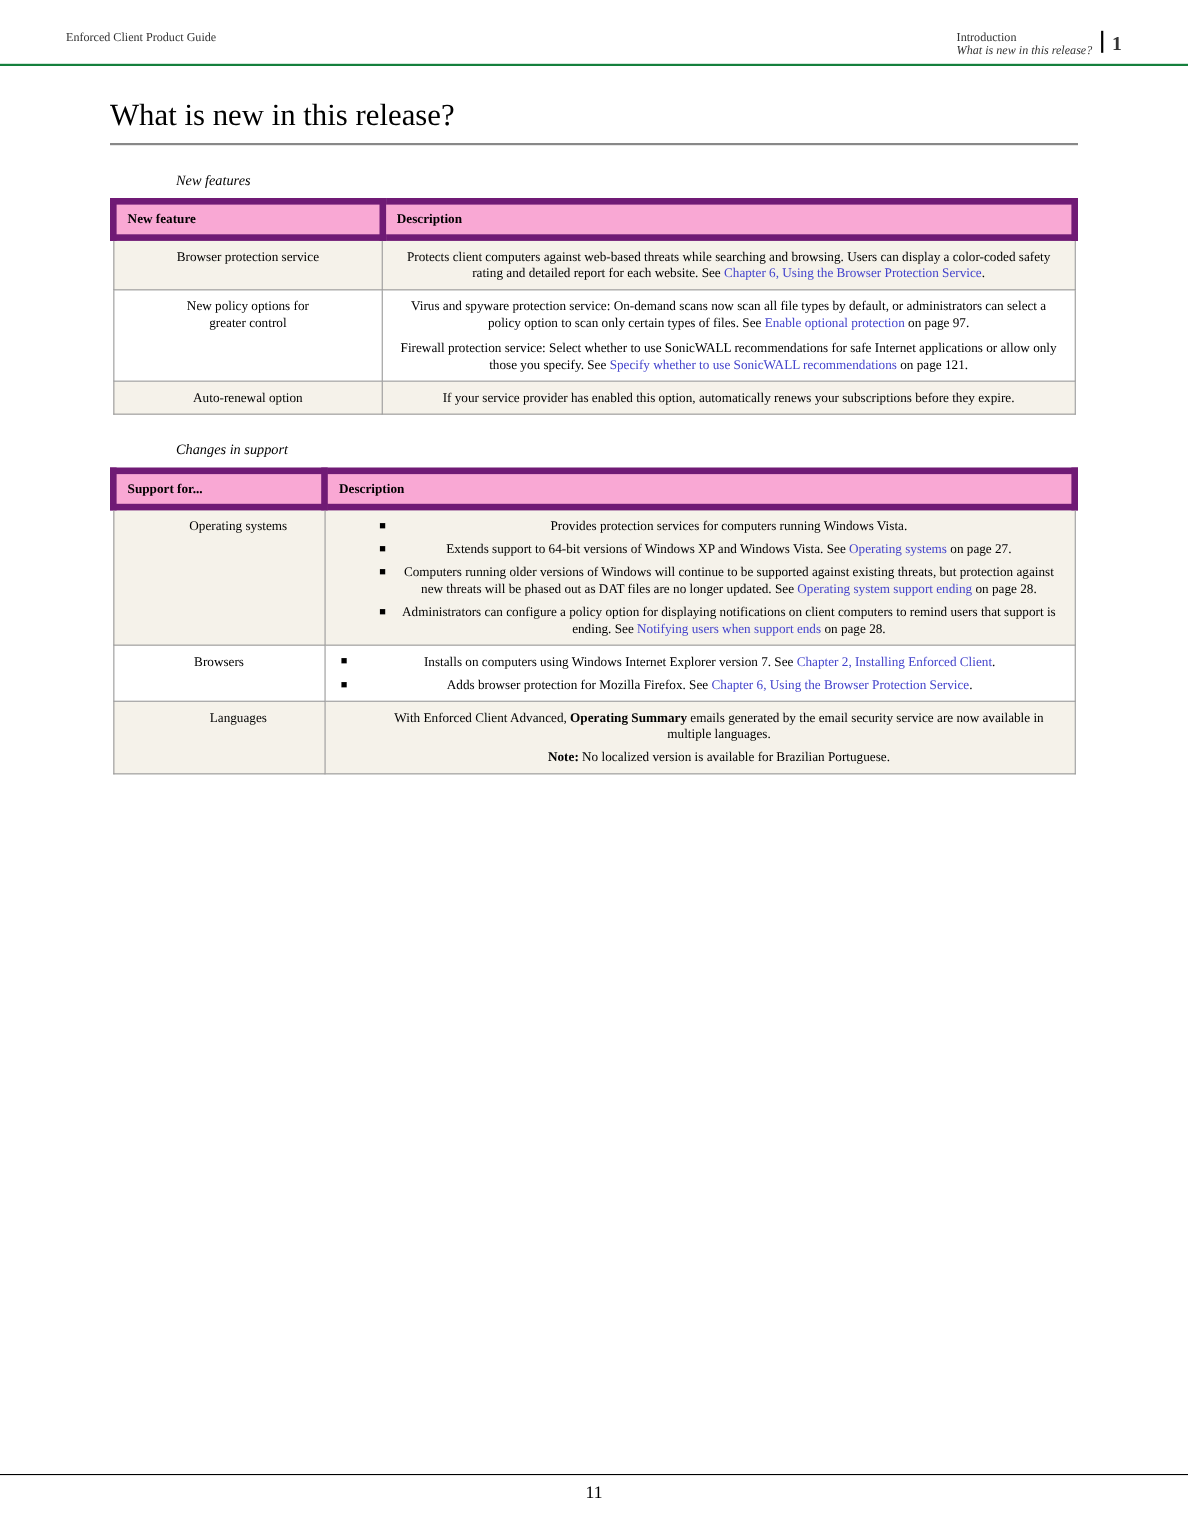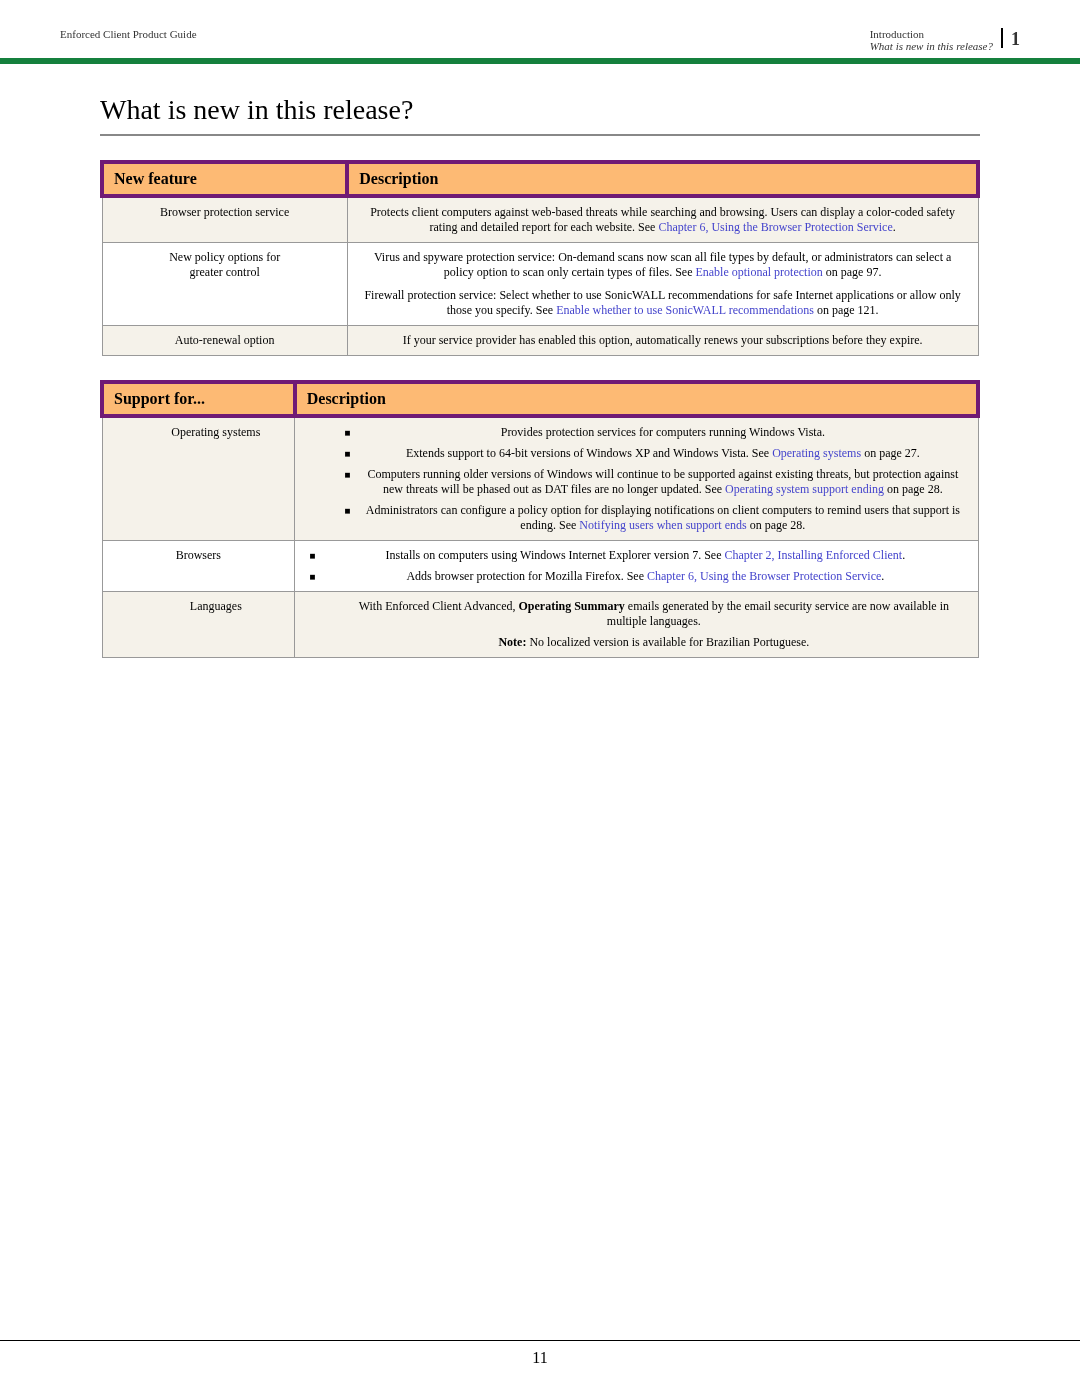--- a/index.html
+++ b/index.html
@@ -20,21 +20,21 @@
       position: relative;
       padding: 0;
     }
 
     
     .header {
       display: flex;
       justify-content: space-between;
       align-items: flex-start;
       padding: 28px 60px 0 60px;
-      border-bottom: 6px solid #15803d;
+      border-bottom: 2px solid #15803d;
       padding-bottom: 6px;
     }
 
     .header-left {
       font-size: 11px;
       color: #333;
     }
 
     .header-right {
       text-align: right;
@@ -93,25 +93,25 @@
     
     .features-table,
     .support-table {
       width: 100%;
       border-collapse: collapse;
       margin-bottom: 24px;
     }
 
     .features-table th,
     .support-table th {
-      background: #fdba74;
-      font-size: 16px;
+      background: #f9a8d4;
+      font-size: 12px;
       font-weight: bold;
       padding: 6px 10px;
-      border: 4px solid #701a75;
+      border: 6px solid #701a75;
       text-align: left;
     }
 
     .features-table td,
     .support-table td {
       padding: 7px 10px;
       border: 1px solid #999;
       font-size: 12px;
       vertical-align: top;
       text-align: center;
@@ -206,20 +206,21 @@
         <div class="header-subtitle">What is new in this release?</div>
       </div>
       <div class="header-page-number">1</div>
     </div>
   </div>
 
   <div class="content">
 
     <h1 class="page-title">What is new in this release?</h1>
 
+    <p class="section-heading">New features</p>
 
     <table class="features-table">
       <thead>
         <tr>
           <th class="col-feature">New feature</th>
           <th class="col-desc">Description</th>
         </tr>
       </thead>
       <tbody>
 
@@ -227,33 +228,34 @@
           <td>Browser protection service</td>
           <td>
             Protects client computers against web-based threats while searching and browsing. Users can display a color-coded safety rating and detailed report for each website. See <a href="#">Chapter 6, Using the Browser Protection Service</a>.
           </td>
         </tr>
 
         <tr>
           <td>New policy options for<br>greater control</td>
           <td>
             <p style="margin-bottom:8px;">Virus and spyware protection service: On-demand scans now scan all file types by default, or administrators can select a policy option to scan only certain types of files. See <a href="#">Enable optional protection</a> on page 97.</p>
-            <p>Firewall protection service: Select whether to use SonicWALL recommendations for safe Internet applications or allow only those you specify. See <a href="#">Enable whether to use SonicWALL recommendations</a> on page 121.</p>
+            <p>Firewall protection service: Select whether to use SonicWALL recommendations for safe Internet applications or allow only those you specify. See <a href="#">Specify whether to use SonicWALL recommendations</a> on page 121.</p>
           </td>
         </tr>
 
         <tr>
           <td>Auto-renewal option</td>
           <td>
             If your service provider has enabled this option, automatically renews your subscriptions before they expire.
           </td>
         </tr>
       </tbody>
     </table>
 
+    <p class="section-heading">Changes in support</p>
 
     <table class="support-table">
       <thead>
         <tr>
           <th class="col-support">Support for...</th>
           <th class="col-support-desc">Description</th>
         </tr>
       </thead>
       <tbody>
 

